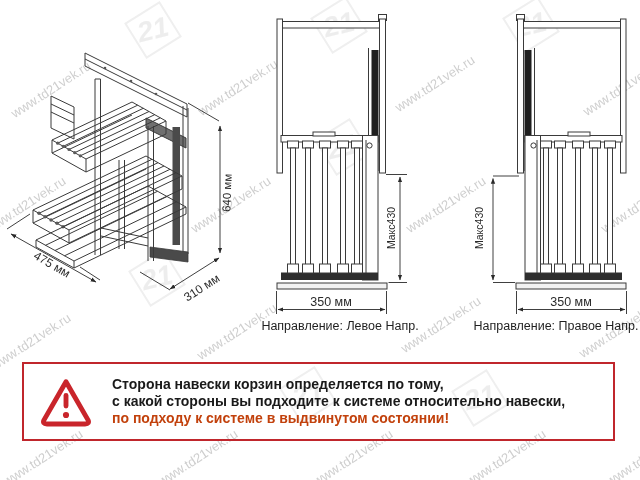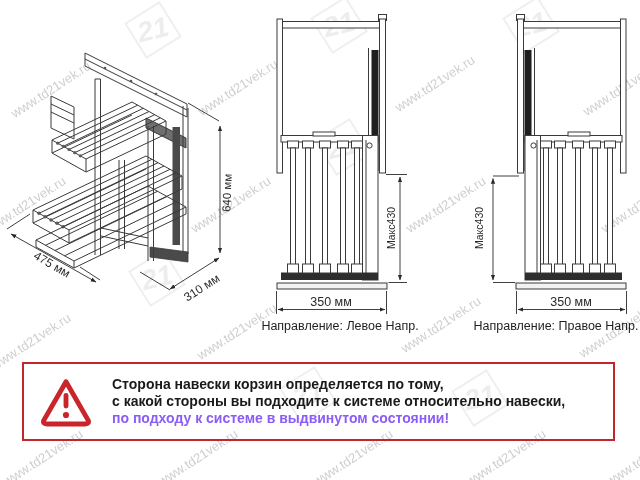--- a/index.html
+++ b/index.html
@@ -15,21 +15,21 @@
       align-items:center;justify-content:center;font-weight:bold;font-style:italic;
       font-size:28px;color:#e0e0e0;transform:rotate(-14deg);}
   
   svg.drawing{position:absolute;left:0;top:0;}
   
   .warning{position:absolute;left:22px;top:362px;width:589px;height:75px;
       border:2px solid #c0262c;background:transparent;display:flex;align-items:center;}
   .warning .icon{flex:0 0 52px;margin-left:16px;}
   .warning .txt{margin-left:20px;font-size:14px;font-weight:bold;line-height:17px;
       color:#1a1a1a;letter-spacing:0;}
-  .warning .txt .hl{color:#8b5cf6;}
+  .warning .txt .hl{color:#c2410c;}
 </style>
 </head>
 <body>
 
 <div class="stage">
 
   <div class="wm" style="left:5px;top:82px">www.td21vek.ru</div>
   <div class="wm" style="left:192px;top:80px">www.td21vek.ru</div>
   <div class="wm" style="left:389px;top:76px">www.td21vek.ru</div>
   <div class="wm" style="left:577px;top:80px">www.td21vek.ru</div>

